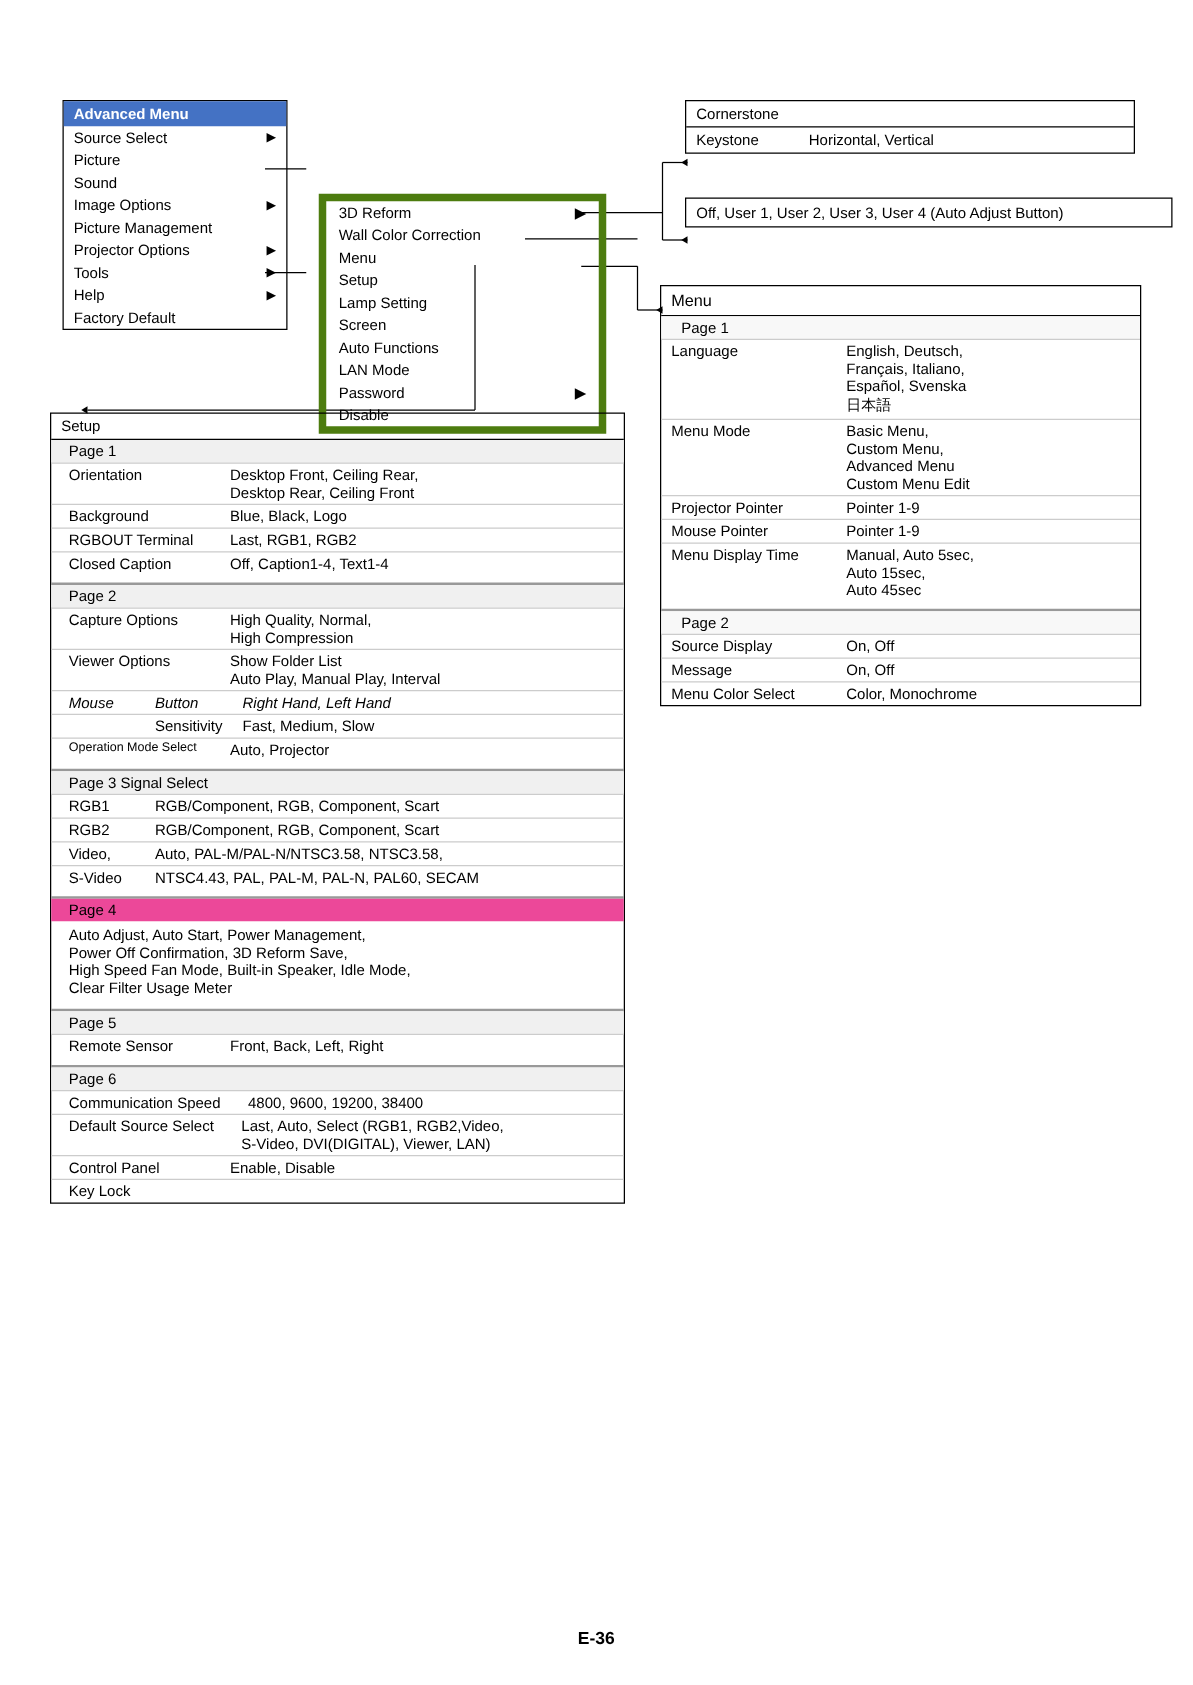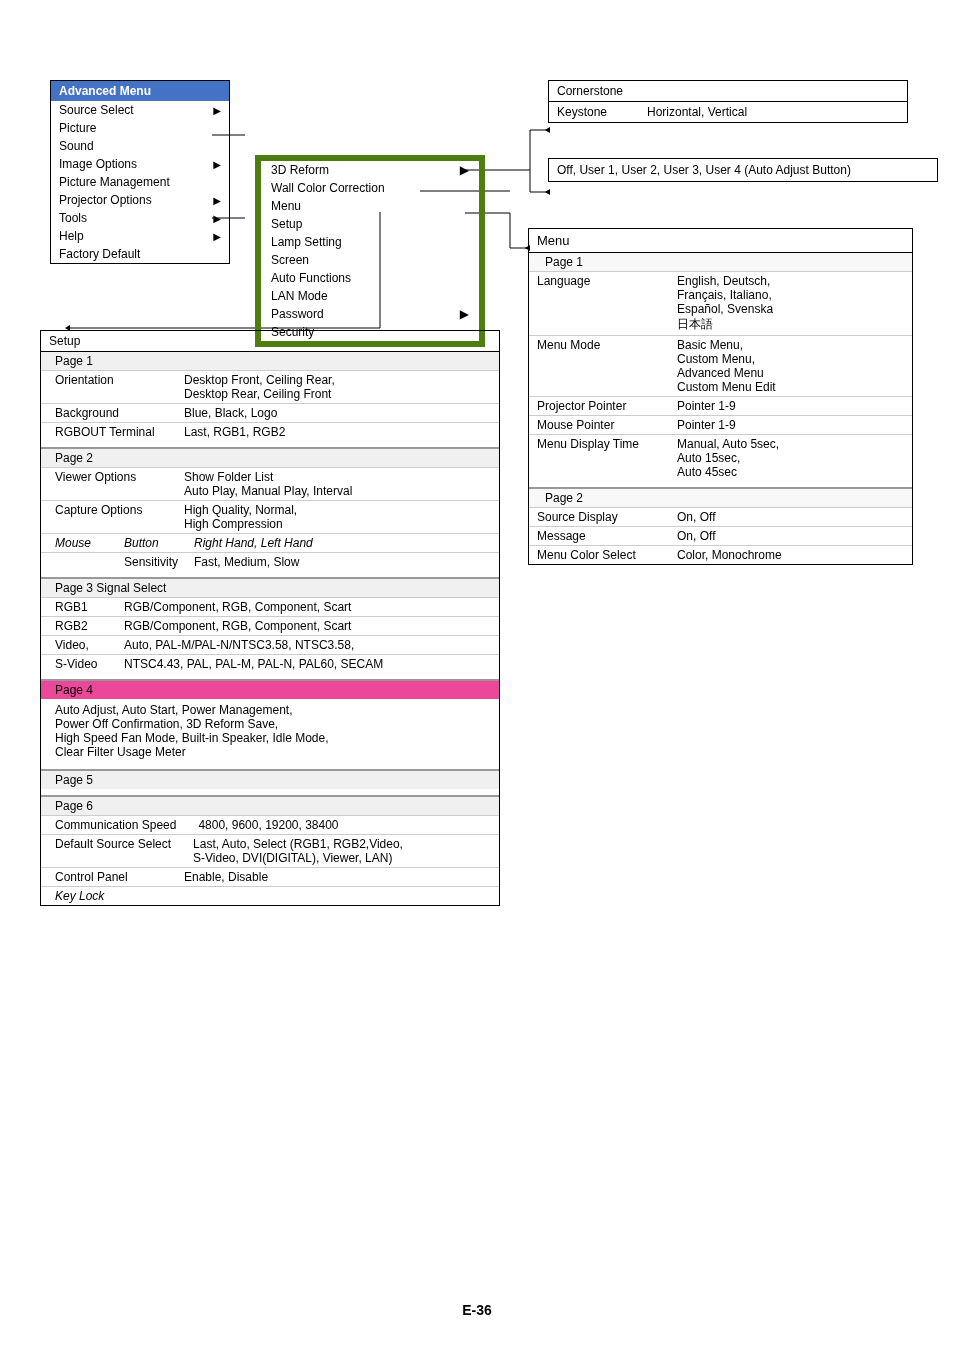--- a/index.html
+++ b/index.html
@@ -173,21 +173,21 @@
       <span>Auto Functions</span>
     </div>
     <div class="proj-item">
       <span>LAN Mode</span>
     </div>
     <div class="proj-item">
       <span>Password</span>
       <span class="arrow">▶</span>
     </div>
     <div class="proj-item">
-      <span>Security</span>
+      <span>Disable</span>
     </div>
   </div>
 
   <div style="position:absolute; left:548px; top:80px;">
     <div class="border-box" style="width:360px;">
       <div style="padding:3px 8px; font-size:12px; border-bottom:1px solid #000;">
         <span>Cornerstone</span>
       </div>
       <div style="display:flex; padding:3px 8px; font-size:12px;">
         <span style="min-width:90px;">Keystone</span>
@@ -268,47 +268,55 @@
         <div style="display:flex; border-top:1px solid #ccc;">
           <div style="min-width:135px; padding:2px 14px; font-size:12px;">Background</div>
           <div style="font-size:12px; padding:2px 8px;">Blue, Black, Logo</div>
         </div>
 
         <div style="display:flex; border-top:1px solid #ccc;">
           <div style="min-width:135px; padding:2px 14px; font-size:12px;">RGBOUT Terminal</div>
           <div style="font-size:12px; padding:2px 8px;">Last, RGB1, RGB2</div>
         </div>
 
+        <div style="display:flex; border-top:1px solid #ccc;">
+          <div style="min-width:135px; padding:2px 14px; font-size:12px;">Closed Caption</div>
+          <div style="font-size:12px; padding:2px 8px;">Off, Caption1-4, Text1-4</div>
+        </div>
       </div>
 
       <div style="border-top:2px solid #999; margin-top:6px;">
         <div style="padding:2px 14px; background:#f0f0f0; font-size:12px;">Page 2</div>
+
+        <div style="display:flex; border-top:1px solid #ccc;">
+          <div style="min-width:135px; padding:2px 14px; font-size:12px;">Capture Options</div>
+          <div style="font-size:12px; padding:2px 8px;">High Quality, Normal,<br>High Compression</div>
+        </div>
 
         <div style="display:flex; border-top:1px solid #ccc;">
           <div style="min-width:135px; padding:2px 14px; font-size:12px;">Viewer Options</div>
           <div style="font-size:12px; padding:2px 8px;">Show Folder List<br>Auto Play, Manual Play, Interval</div>
-        </div>
-
-        <div style="display:flex; border-top:1px solid #ccc;">
-          <div style="min-width:135px; padding:2px 14px; font-size:12px;">Capture Options</div>
-          <div style="font-size:12px; padding:2px 8px;">High Quality, Normal,<br>High Compression</div>
         </div>
 
         <div style="display:flex; border-top:1px solid #ccc;font-style:italic;">
           <div style="min-width:75px; padding:2px 14px; font-size:12px;">Mouse</div>
           <div style="min-width:70px; padding:2px 8px; font-size:12px;">Button</div>
           <div style="font-size:12px; padding:2px 8px;">Right Hand, Left Hand</div>
         </div>
 
         <div style="display:flex; border-top:1px solid #ccc;">
           <div style="min-width:75px; padding:2px 14px; font-size:12px;"></div>
           <div style="min-width:70px; padding:2px 8px; font-size:12px;">Sensitivity</div>
           <div style="font-size:12px; padding:2px 8px;">Fast, Medium, Slow</div>
         </div>
 
+        <div style="display:flex; border-top:1px solid #ccc;">
+          <div style="min-width:135px; padding:2px 14px; font-size:10px;">Operation Mode Select</div>
+          <div style="font-size:12px; padding:2px 8px;">Auto, Projector</div>
+        </div>
       </div>
 
       <div style="border-top:2px solid #999; margin-top:6px;">
         <div style="padding:2px 14px; background:#f0f0f0; font-size:12px;">Page 3  Signal Select</div>
         <div style="display:flex; border-top:1px solid #ccc;">
           <div style="min-width:75px; padding:2px 14px; font-size:12px;">RGB1</div>
           <div style="font-size:12px; padding:2px 8px;">RGB/Component, RGB, Component, Scart</div>
         </div>
         <div style="display:flex; border-top:1px solid #ccc;align-items:center;">
           <div style="min-width:75px; padding:2px 14px; font-size:12px;">RGB2</div>
@@ -329,38 +337,42 @@
         <div style="padding:4px 14px; font-size:12px;">
           Auto Adjust, Auto Start, Power Management,<br>
           Power Off Confirmation, 3D Reform Save,<br>
           High Speed Fan Mode, Built-in Speaker, Idle Mode,<br>
           Clear Filter Usage Meter
         </div>
       </div>
 
       <div style="border-top:2px solid #999; margin-top:6px;">
         <div style="padding:2px 14px; background:#f0f0f0; font-size:12px;">Page 5</div>
+        <div style="display:flex; border-top:1px solid #ccc;">
+          <div style="min-width:135px; padding:2px 14px; font-size:12px;">Remote Sensor</div>
+          <div style="font-size:12px; padding:2px 8px;">Front, Back, Left, Right</div>
+        </div>
       </div>
 
       <div style="border-top:2px solid #999; margin-top:6px;">
         <div style="padding:2px 14px; background:#f0f0f0; font-size:12px;">Page 6</div>
         <div style="display:flex; border-top:1px solid #ccc;">
           <div style="min-width:135px; padding:2px 14px; font-size:12px;">Communication Speed</div>
           <div style="font-size:12px; padding:2px 8px;">4800, 9600, 19200, 38400</div>
         </div>
         <div style="display:flex; border-top:1px solid #ccc;">
           <div style="min-width:135px; padding:2px 14px; font-size:12px;">Default Source Select</div>
           <div style="font-size:12px; padding:2px 8px;">Last, Auto, Select (RGB1, RGB2,Video,<br>S-Video, DVI(DIGITAL), Viewer, LAN)</div>
         </div>
         <div style="display:flex; border-top:1px solid #ccc;">
           <div style="min-width:135px; padding:2px 14px; font-size:12px;">Control Panel</div>
           <div style="font-size:12px; padding:2px 8px;">Enable, Disable</div>
         </div>
         <div style="display:flex; border-top:1px solid #ccc;">
-          <div style="min-width:135px; padding:2px 14px; font-size:12px;font-style:italic;">Key Lock</div>
+          <div style="min-width:135px; padding:2px 14px; font-size:12px;">Key Lock</div>
           <div style="font-size:12px; padding:2px 8px;"></div>
         </div>
       </div>
 
     </div>
   </div>
 
   <div class="page-footer">E-36</div>
 
 </div>

